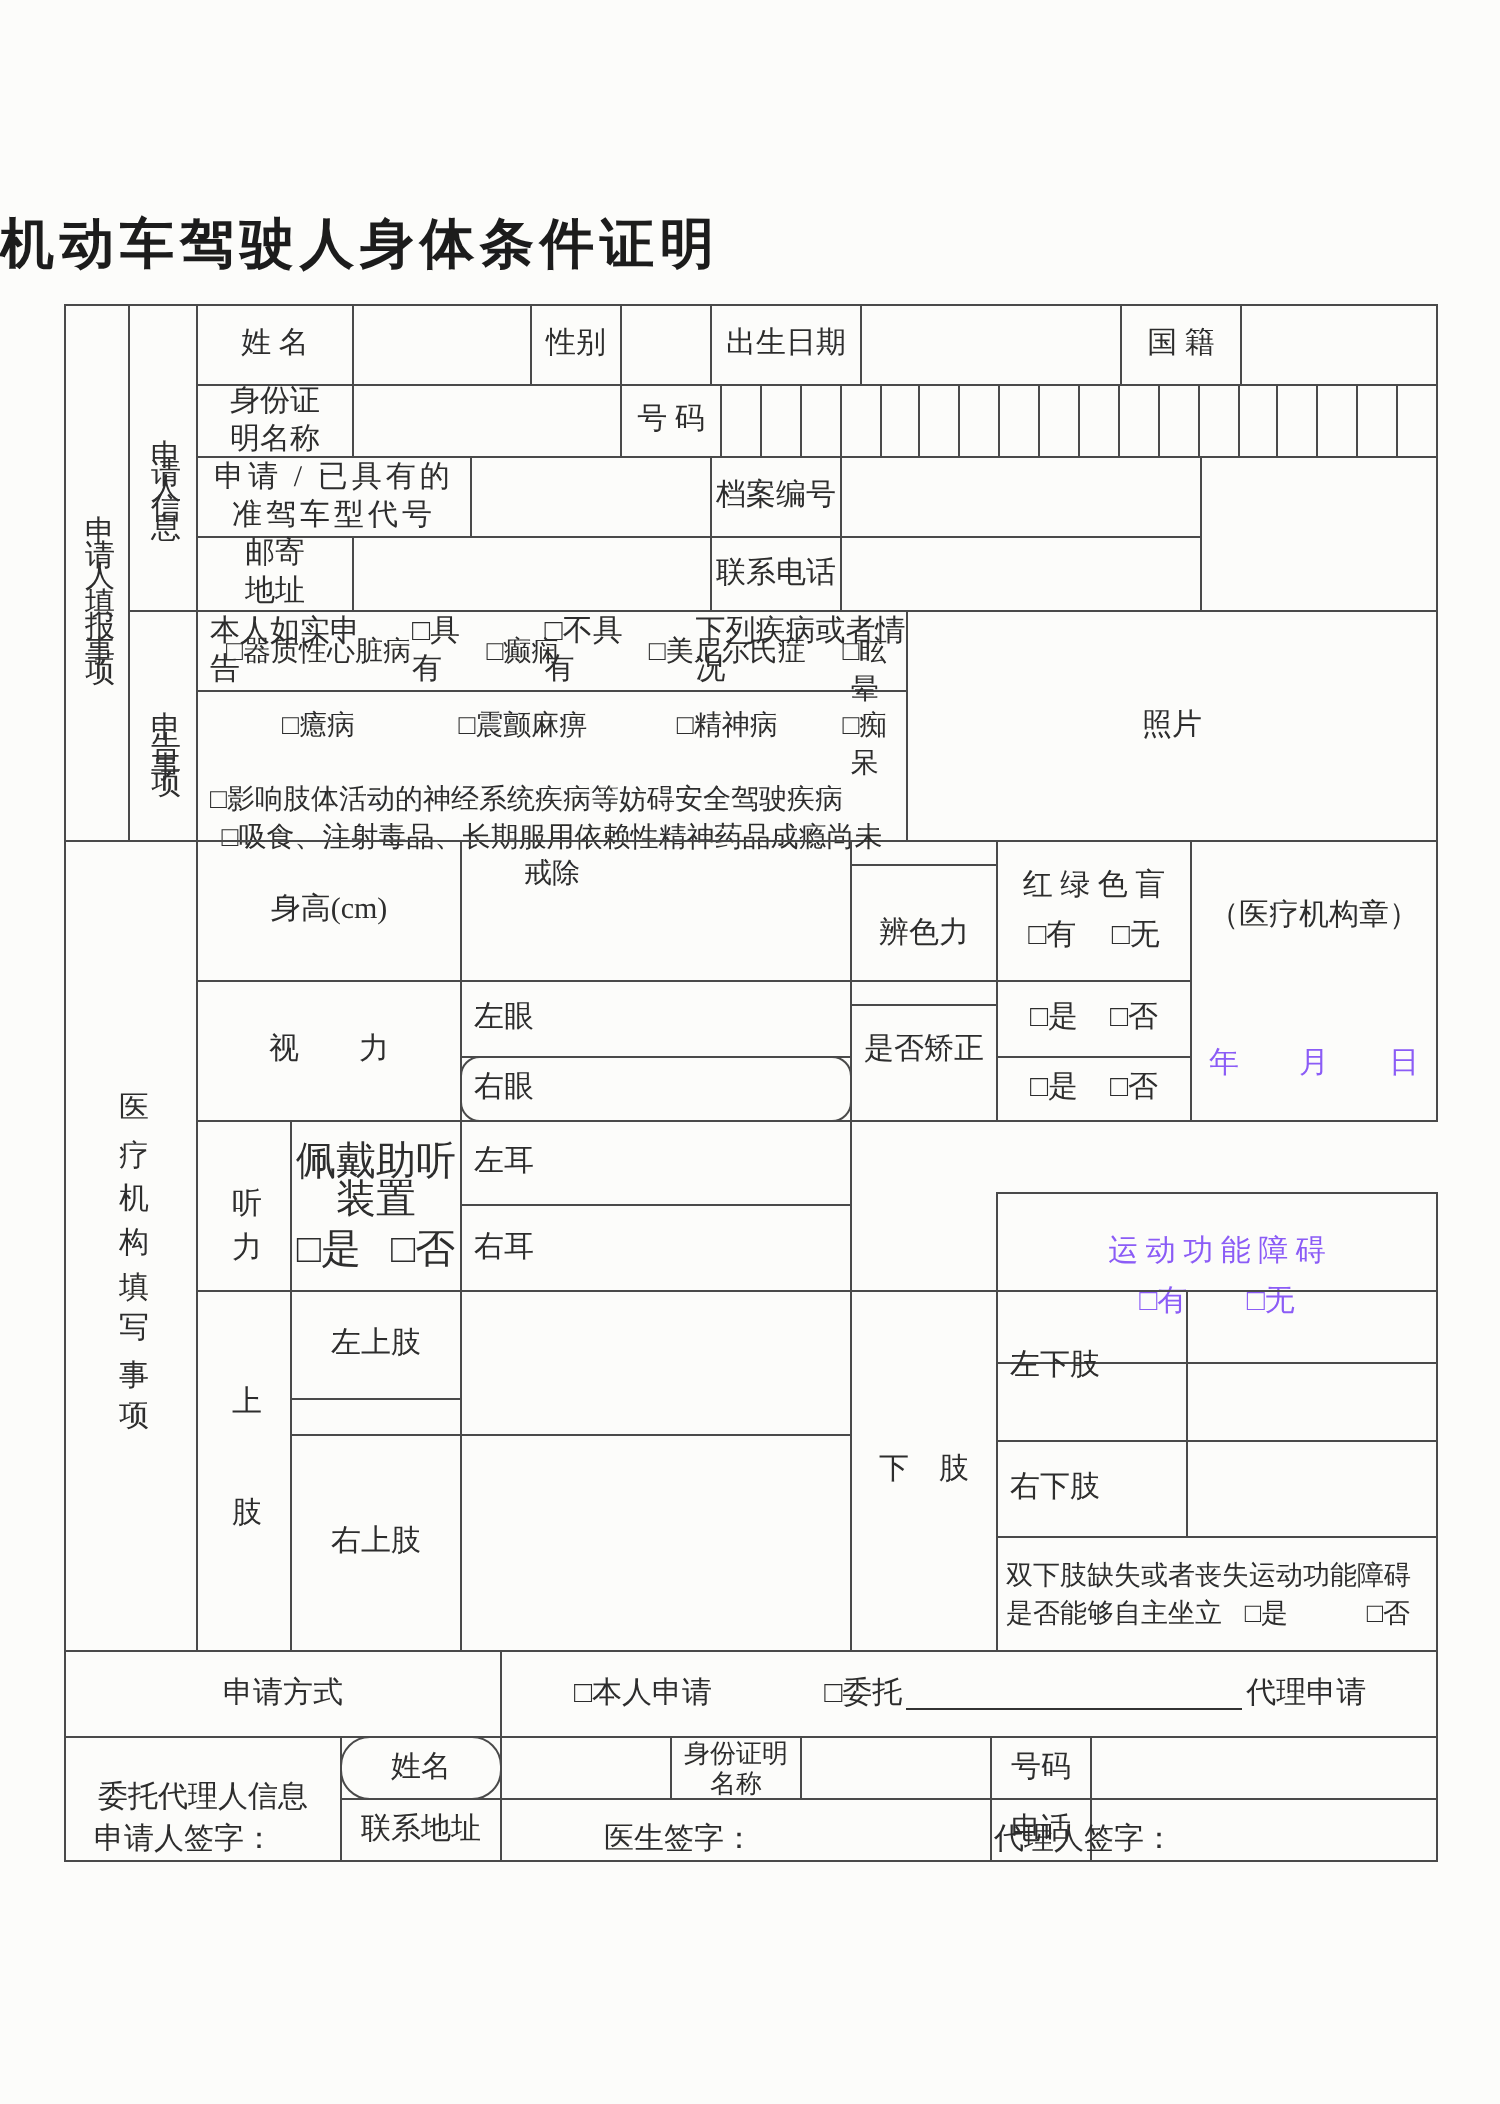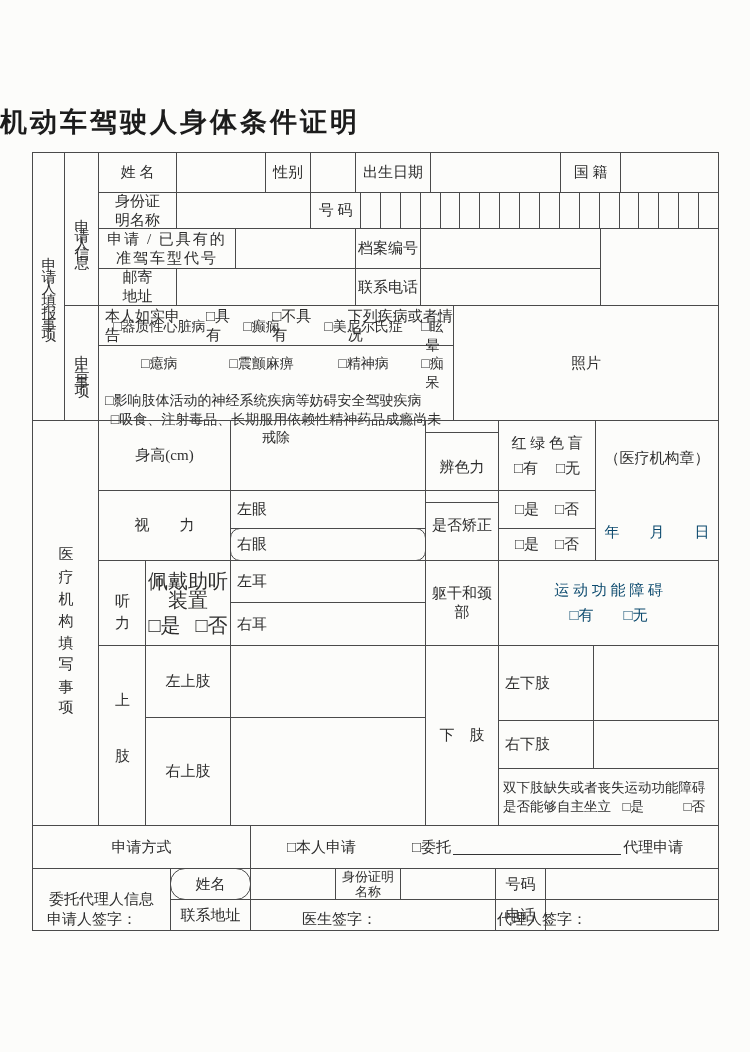--- a/index.html
+++ b/index.html
@@ -4,21 +4,21 @@
 <style>
   html,body{margin:0;padding:0;}
   body{width:750px;height:1052px;background:#fdfdfc;font-family:"Liberation Serif","DejaVu Serif",serif;color:#2d2d2d;}
   #page{position:relative;width:750px;height:1052px;background:#fcfcfa;overflow:hidden;}
   #title{position:absolute;left:0;top:104px;width:750px;text-align:left;font-size:27px;font-weight:bold;letter-spacing:3px;color:#1c1c1c;}
   #form{position:absolute;left:32px;top:152px;width:687px;height:779px;}
   .c{position:absolute;box-sizing:border-box;border:1px solid #4a4a4a;display:flex;align-items:center;justify-content:center;font-size:15px;line-height:19px;text-align:center;}
   .l{justify-content:flex-start;text-align:left;}
   .pre{white-space:pre-line;}
   .vert{writing-mode:vertical-rl;text-orientation:upright;}
-  .faded{color:#0c4a6e;}
+  .faded{color:#8b5cf6;margin-top:36px;}
   .idrow{display:flex;align-items:stretch;padding:0;}
   .idcell{flex:1;border-right:1px solid #4a4a4a;}
   .idcell:last-child{border-right:none;}
   .drow{display:flex;width:100%;}
   .dc1{width:136px;}.dc2{width:120px;}.dc3{width:136px;}
   .dlist{flex-direction:column;align-items:flex-start;justify-content:center;font-size:14px;line-height:18.5px;padding:2px 6px;}
   .chk{cursor:default;}
   .uline{display:inline-block;width:168px;border-bottom:1px solid #333;height:14px;margin:0 2px;}
   .sig{position:absolute;top:910px;font-size:15px;margin-left:17px;}
   .stampcell{flex-direction:column;justify-content:space-between;padding:28px 0 18px 0;}
@@ -144,31 +144,30 @@
     <div class="c vert" style="left:66px;top:408px;width:48px;height:86px;letter-spacing:22px;">听力</div>
     <div class="c twoline" style="left:113px;top:408px;width:86px;height:86px;font-size:20px;">
       <span>佩戴助听装置</span>
       <span>
         <span class="chk">□是</span>
         <span class="chk" style="margin-left:10px;">□否</span>
       </span>
     </div>
     <div class="c l" style="left:198px;top:408px;width:196px;height:43px;padding-left:6px;">左耳</div>
     <div class="c l" style="left:198px;top:450px;width:196px;height:44px;padding-left:6px;">右耳</div>
-    <div class="c" style="left:393px;top:408px;width:74px;height:86px;">躯干和颈部</div>
     <div class="c twoline faded" style="left:466px;top:408px;width:221px;height:86px;">
       <span>运 动 功 能 障 碍</span>
       <span>
         <span class="chk">□有</span>
         <span class="chk" style="margin-left:26px;">□无</span>
       </span>
     </div>
 
     <div class="c vert" style="left:66px;top:493px;width:48px;height:181px;letter-spacing:56px;">上肢</div>
-    <div class="c" style="left:113px;top:493px;width:86px;height:73px;">左上肢</div>
+    <div class="c" style="left:113px;top:493px;width:86px;height:55px;">左上肢</div>
     <div class="c" style="left:198px;top:493px;width:196px;height:73px;"></div>
     <div class="c" style="left:113px;top:565px;width:86px;height:109px;">右上肢</div>
     <div class="c" style="left:198px;top:565px;width:196px;height:109px;"></div>
     <div class="c" style="left:393px;top:493px;width:74px;height:181px;">下　肢</div>
     <div class="c l" style="left:466px;top:493px;width:96px;height:76px;padding-left:6px;">左下肢</div>
     <div class="c" style="left:561px;top:493px;width:126px;height:76px;"></div>
     <div class="c l" style="left:466px;top:568px;width:96px;height:49px;padding-left:6px;">右下肢</div>
     <div class="c" style="left:561px;top:568px;width:126px;height:49px;"></div>
     <div class="c notecell" style="left:466px;top:616px;width:221px;height:58px;">
       <span>双下肢缺失或者丧失运动功能障碍</span>

